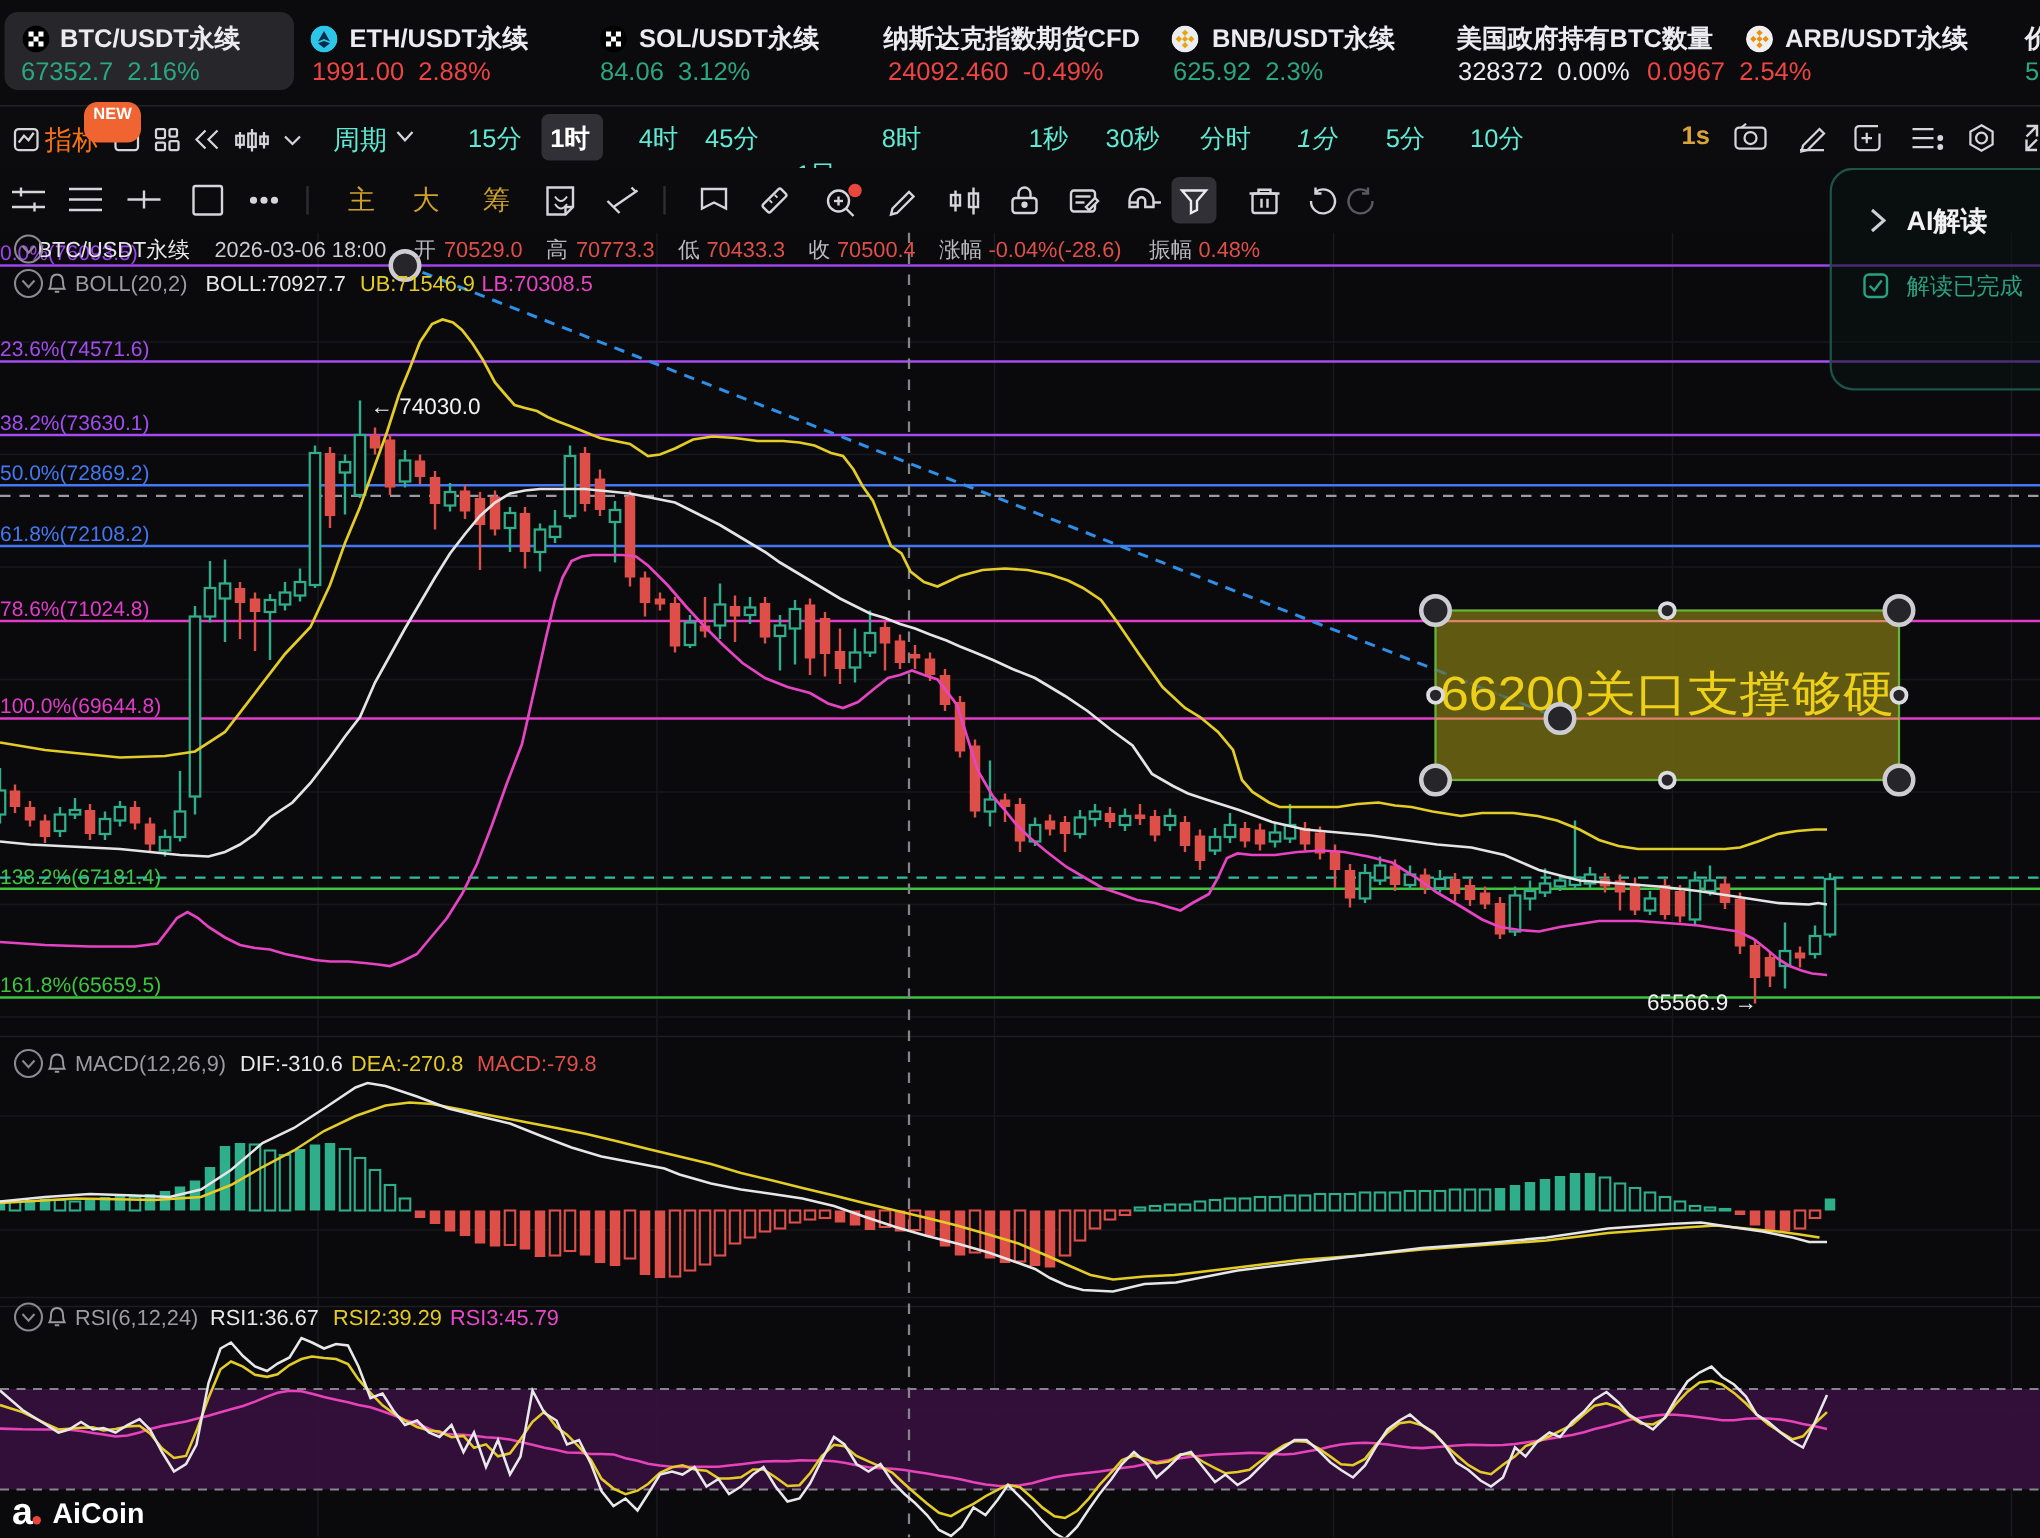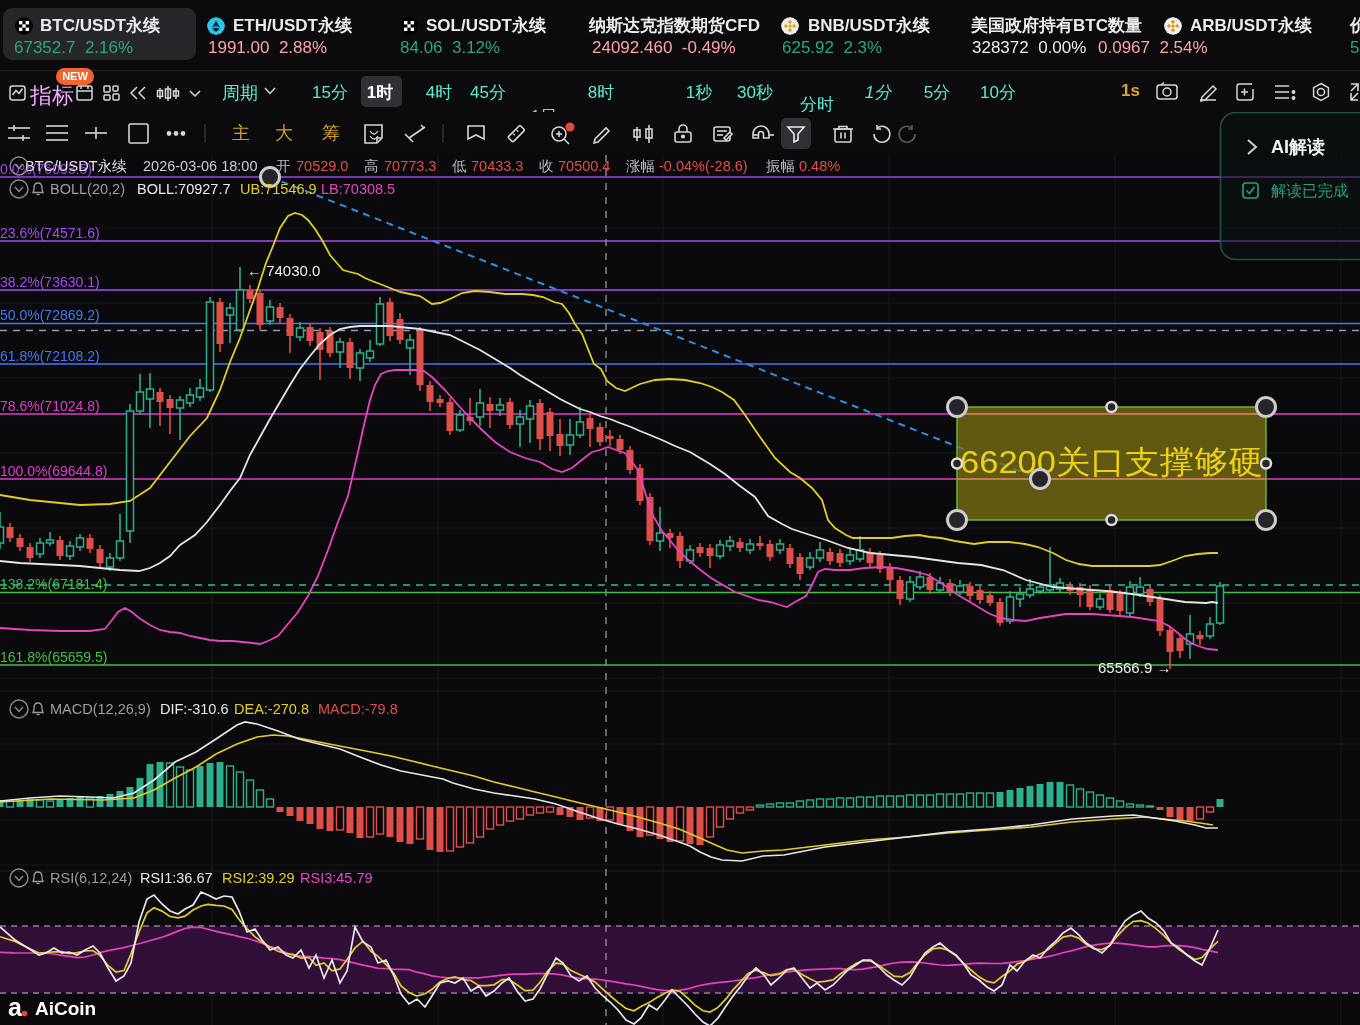--- a/index.html
+++ b/index.html
@@ -1,21 +1,21 @@
 <!DOCTYPE html>
 <html><head><meta charset="utf-8">
 <style>
 *{margin:0;padding:0;box-sizing:border-box}
 html,body{width:1360px;height:1025px;background:#0b0b0d;overflow:hidden;
 font-family:"Liberation Sans",sans-serif;-webkit-font-smoothing:antialiased}
 .abs{position:absolute}
 #tickers{position:absolute;left:0;top:0;width:1360px;height:70px;background:#0b0b0d}
 .tksym{position:absolute;top:14px;font-size:17px;font-weight:bold;color:#ececf0;white-space:nowrap}
 .tkpr{position:absolute;top:38px;font-size:17px;white-space:nowrap}
-.grn{color:#2ba77e}.red{color:#fca5a5}.wht{color:#ececf0}
+.grn{color:#2ba77e}.red{color:#ef4444}.wht{color:#ececf0}
 .ico{position:absolute;top:17px;width:18px;height:18px;border-radius:50%}
 #row2{position:absolute;left:0;top:70px;width:1360px;height:42px;background:#0c0c0e;border-top:1px solid #232327}
 #row3{position:absolute;left:0;top:112px;width:1360px;height:43px;background:transparent}
 .tf{position:absolute;top:10px;font-size:17px;color:#5eead4;white-space:nowrap}
 .zh{position:absolute;top:9px;font-size:18px;color:#cfa12b}
 #chartbg{position:absolute;left:0;top:155px;width:1360px;height:870px;background:#0a0a0c}
 #r3bg{position:absolute;left:0;top:112px;width:1219px;height:43px;background:#0b0b0d}
 </style></head><body>
 <div id="chartbg"></div>
 <div id="tickers">
@@ -91,36 +91,36 @@
       <rect x="105" y="16" width="6" height="6" rx="1"></rect>
 <path d="M129 9 l-6 6 6 6 M137 9 l-6 6 6 6"></path>
 <line x1="152" y1="10" x2="152" y2="21"></line>
       <rect x="149.5" y="12.5" width="5" height="6"></rect>
 <line x1="160" y1="8" x2="160" y2="23"></line>
       <rect x="157.5" y="11" width="5" height="9"></rect>
 <line x1="168" y1="10" x2="168" y2="21"></line>
       <rect x="165.5" y="13" width="5" height="5"></rect>
 <polyline points="182,13 187,18 192,13"></polyline>
 </svg>
-    <div class="tf" style="left:30px;font-size:22px;color:#f0abfc">指标</div>
-    <div class="abs" style="left:56px;top:-3px;width:38px;height:17px;background:#ef6430;border-radius:9px;color:#fff;font-size:11px;font-weight:bold;text-align:center;line-height:17px">NEW</div>
+    <div class="tf" style="left:30px;font-size:18px;color:#f97316">指标</div>
+    <div class="abs" style="left:56px;top:-3px;width:38px;height:27px;background:#ef6430;border-radius:9px;color:#fff;font-size:11px;font-weight:bold;text-align:center;line-height:17px">NEW</div>
     <div class="tf" style="left:222px;font-size:18px">周期</div>
     <svg class="abs" style="left:263px;top:15px" width="14" height="10" viewBox="0 0 14 10" fill="none" stroke="#d6d6da" stroke-width="1.5">
       <polyline points="2,2 7,7.5 12,2"></polyline>
     </svg>
     <div class="abs" style="left:361px;top:5px;width:41px;height:31px;background:#303036;border-radius:5px"></div>
     <div class="tf" style="left:330px;transform:translateX(-50%);">15分</div>
     <div class="tf" style="left:380px;transform:translateX(-50%);font-weight:bold;color:#fff;">1时</div>
     <div class="tf" style="left:439px;transform:translateX(-50%);">4时</div>
     <div class="tf" style="left:488px;transform:translateX(-50%);">45分</div>
     <div class="tf" style="left:544px;transform:translateX(-50%);margin-top:24px;">1日</div>
     <div class="tf" style="left:601px;transform:translateX(-50%);text-align:right;">8时</div>
     <div class="tf" style="left:699px;transform:translateX(-50%);">1秒</div>
     <div class="tf" style="left:755px;transform:translateX(-50%);">30秒</div>
-    <div class="tf" style="left:817px;transform:translateX(-50%);margin-top:12px;">分时</div>
+    <div class="tf" style="left:817px;transform:translateX(-50%);">分时</div>
     <div class="tf" style="left:878px;transform:translateX(-50%);font-style:italic;">1分</div>
     <div class="tf" style="left:937px;transform:translateX(-50%);">5分</div>
     <div class="tf" style="left:998px;transform:translateX(-50%);">10分</div>
     <div class="tf" style="left:1121px;font-weight:bold;color:#d9a53b">1s</div>
     <svg class="abs" style="left:1155px;top:9px" width="205" height="24" viewBox="0 0 205 24" fill="none" stroke="#d6d6da" stroke-width="1.5">
 <rect x="2" y="5" width="20" height="14" rx="2.5"></rect>
       <circle cx="12" cy="12" r="4"></circle>
       <line x1="6" y1="5" x2="9" y2="2.5"></line>
 <path d="M47 17 l11 -11 3 3 -11 11 -4 1 z"></path>
       <line x1="45" y1="20" x2="61" y2="20"></line>

